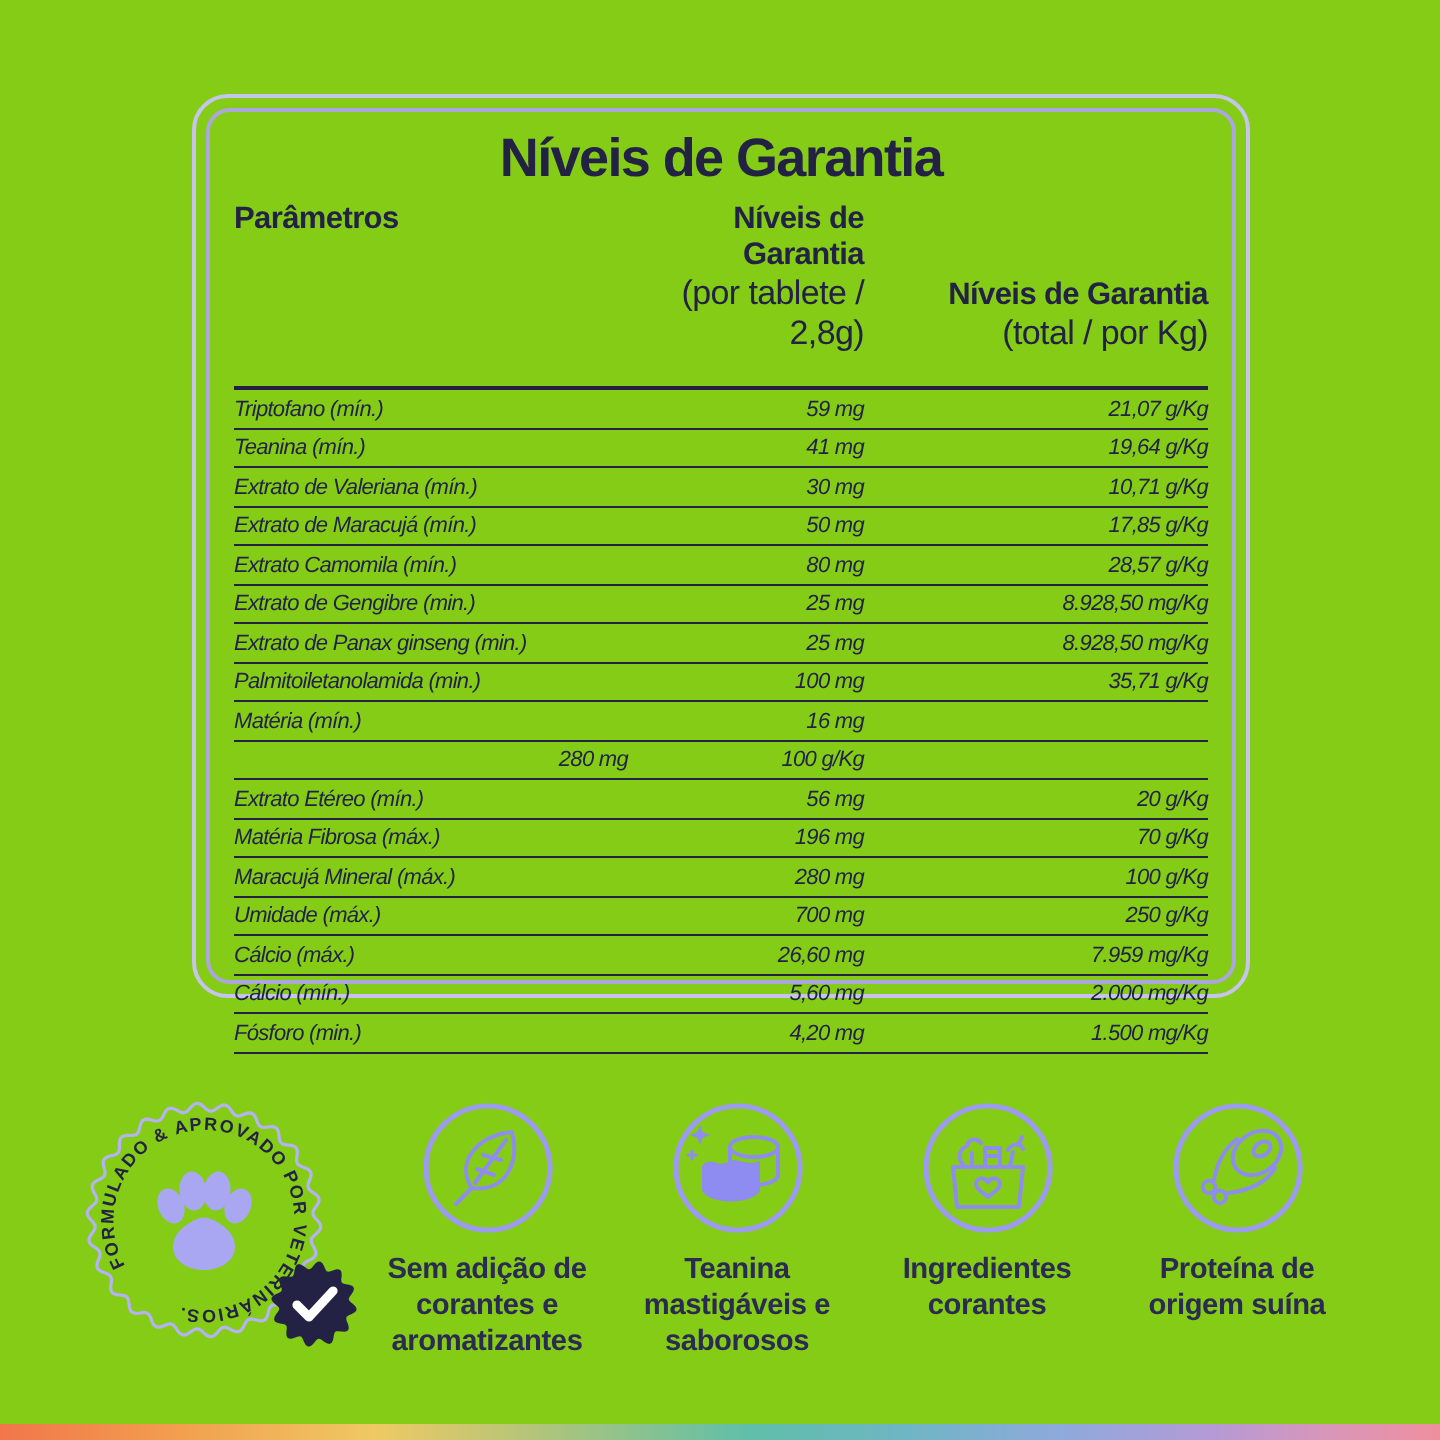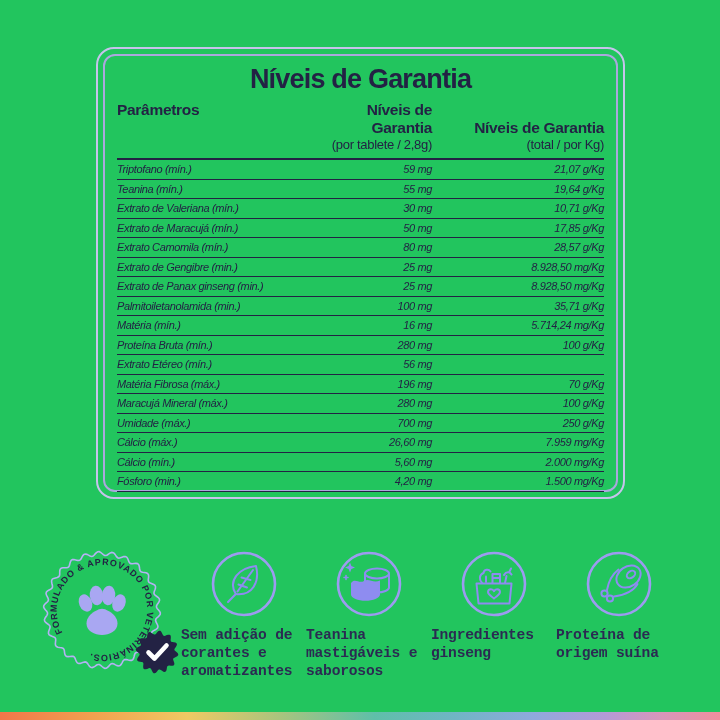--- a/index.html
+++ b/index.html
@@ -1,66 +1,65 @@
 <!DOCTYPE html>
 <html><head>
 <meta charset="utf-8">
 <style>
   * { margin:0; padding:0; box-sizing:border-box; }
   html,body { background:#ffffff; }
   .canvas {
     position:relative; width:720px; height:720px; overflow:hidden;
-    background:#22c55e;
+    background:#84cc16;
     font-family:"Liberation Sans","DejaVu Sans",sans-serif;
     color:#232244;
   }
 
   
   .card-outer {
     position:absolute; left:96px; top:47px; width:529px; height:452px;
     border:2px solid #c6c3ec; border-radius:18px;
   }
   .card-inner {
     position:absolute; left:5px; top:5px; right:5px; bottom:5px;
     border:2.5px solid #aba7de; border-radius:12px;
     padding:6px 12px 0 12px;
   }
   .tbl-title {
     text-align:center; font-weight:bold; font-size:27px;
     letter-spacing:-0.8px; color:#232244; margin:2px 0 6px 0;
   }
   .t-grid { display:grid; grid-template-columns:1fr 118px 172px; align-items:end; }
-  .t-head { padding-bottom:6px; border-bottom:2.6px solid #232244; }
+  .t-head { padding-bottom:16px; border-bottom:2.6px solid #232244; }
   .t-head .c1 { font-weight:bold; font-size:15.5px; align-self:start; letter-spacing:-0.3px; }
   .t-head .c2, .t-head .c3 { text-align:right; }
   .h-main { font-weight:bold; font-size:15.5px; letter-spacing:-0.3px; line-height:1.15; }
-  .h-sub  { font-weight:normal; font-size:13px; letter-spacing:-0.3px; line-height:1.2;text-align:right; }
+  .h-sub  { font-weight:normal; font-size:17px; letter-spacing:-0.3px; line-height:1.2;text-align:right; }
   .t-row {
     height:19.5px; align-items:center;
     border-bottom:1.2px solid #232244;
     font-size:11px; letter-spacing:-0.35px;font-style:italic;
   }
   .t-row .cell-param { text-align:left; white-space:nowrap; }
   .t-row .cell-tab, .t-row .cell-kg { text-align:right; white-space:nowrap; }
 
   
   .seal-wrap { position:absolute; left:40px; top:548px; width:152px; height:137px; }
   .features {
     position:absolute; left:181px; top:550px; width:500px;
     display:flex;
   }
   .feature {
     flex:1; display:flex; flex-direction:column; align-items:center;
   }
   .feature .icon-circle { width:68px; height:68px; margin-bottom:9px; }
   .feature .f-label {
-    font-weight:bold; font-size:14.6px;
+    text-align:center; font-weight:bold; font-size:14.6px;
     line-height:1.22; color:#2b2a52; letter-spacing:-0.2px;
     max-width:128px;
-    font-family:Liberation Mono, monospace;
   }
 
   
   .rainbow {
     position:absolute; left:0; right:0; bottom:0; height:8px;
     background:linear-gradient(90deg,
       #f2764a 0%, #f2a14f 13%, #efc963 26%, #a8c47e 39%,
       #5fbfa9 52%, #6fb5c4 63%, #8fa9dc 74%, #b49ad6 84%,
       #d896ba 92%, #ef8f9e 100%);
   }
@@ -86,21 +85,21 @@
         </div>
       </div>
 
       <div class="t-grid t-row">
           <div class="cell-param">Triptofano (mín.)</div>
           <div class="cell-tab">59 mg</div>
           <div class="cell-kg">21,07 g/Kg</div>
         </div>
       <div class="t-grid t-row">
           <div class="cell-param">Teanina (mín.)</div>
-          <div class="cell-tab">55 mg</div>
+          <div class="cell-tab">41 mg</div>
           <div class="cell-kg">19,64 g/Kg</div>
         </div>
       <div class="t-grid t-row">
           <div class="cell-param">Extrato de Valeriana (mín.)</div>
           <div class="cell-tab">30 mg</div>
           <div class="cell-kg">10,71 g/Kg</div>
         </div>
       <div class="t-grid t-row">
           <div class="cell-param">Extrato de Maracujá (mín.)</div>
           <div class="cell-tab">50 mg</div>
@@ -122,30 +121,29 @@
           <div class="cell-kg">8.928,50 mg/Kg</div>
         </div>
       <div class="t-grid t-row">
           <div class="cell-param">Palmitoiletanolamida (min.)</div>
           <div class="cell-tab">100 mg</div>
           <div class="cell-kg">35,71 g/Kg</div>
         </div>
       <div class="t-grid t-row">
           <div class="cell-param">Matéria (mín.)</div>
           <div class="cell-tab">16 mg</div>
-          <div class="cell-kg">5.714,24 mg/Kg</div>
-        </div>
-      <div class="t-grid t-row">
-          <div class="cell-param">Proteína Bruta (mín.)</div>
+        </div>
+      <div class="t-grid t-row">
           <div class="cell-tab">280 mg</div>
           <div class="cell-kg">100 g/Kg</div>
         </div>
       <div class="t-grid t-row">
           <div class="cell-param">Extrato Etéreo (mín.)</div>
           <div class="cell-tab">56 mg</div>
+          <div class="cell-kg">20 g/Kg</div>
         </div>
       <div class="t-grid t-row">
           <div class="cell-param">Matéria Fibrosa (máx.)</div>
           <div class="cell-tab">196 mg</div>
           <div class="cell-kg">70 g/Kg</div>
         </div>
       <div class="t-grid t-row">
           <div class="cell-param">Maracujá Mineral (máx.)</div>
           <div class="cell-tab">280 mg</div>
           <div class="cell-kg">100 g/Kg</div>
@@ -247,21 +245,21 @@
           <path d="M32.5,24 L32.5,33 M32.5,24 L40,24 L40,33 M32.5,28 L40,28"></path>
           <path d="M44,25 C46,21.5 50,21.5 51.5,24.5"></path>
           <path d="M46.5,26 L45,33"></path>
           <path d="M49.5,21.5 L51,18.5"></path>
 
           <path d="M16.5,33.5 L51.5,33.5 L49.5,53.5 L18.5,53.5 Z"></path>
 
           <path d="M34,48.5 C31,45.8 28,44.7 28,42 C28,40.3 29.4,39.2 30.9,39.2 C32.3,39.2 33.4,40 34,41.2 C34.6,40 35.7,39.2 37.1,39.2 C38.6,39.2 40,40.3 40,42 C40,44.7 37,45.8 34,48.5 Z"></path>
         </g>
       </svg>
-      <div class="f-label">Ingredientes ginseng</div>
+      <div class="f-label">Ingredientes corantes</div>
     </div>
 
     <div class="feature">
       <svg class="icon-circle" viewBox="0 0 68 68">
         <circle cx="34" cy="34" r="31" fill="none" stroke="#9d9bf0" stroke-width="2.6"></circle>
         <g fill="none" stroke="#8e8cf0" stroke-width="2" stroke-linecap="round" stroke-linejoin="round">
 
           <ellipse cx="43.5" cy="26.5" rx="13" ry="10" transform="rotate(-35 43.5 26.5)"></ellipse>
           <ellipse cx="46" cy="24.5" rx="4.6" ry="3.2" transform="rotate(-35 46 24.5)"></ellipse>
 

